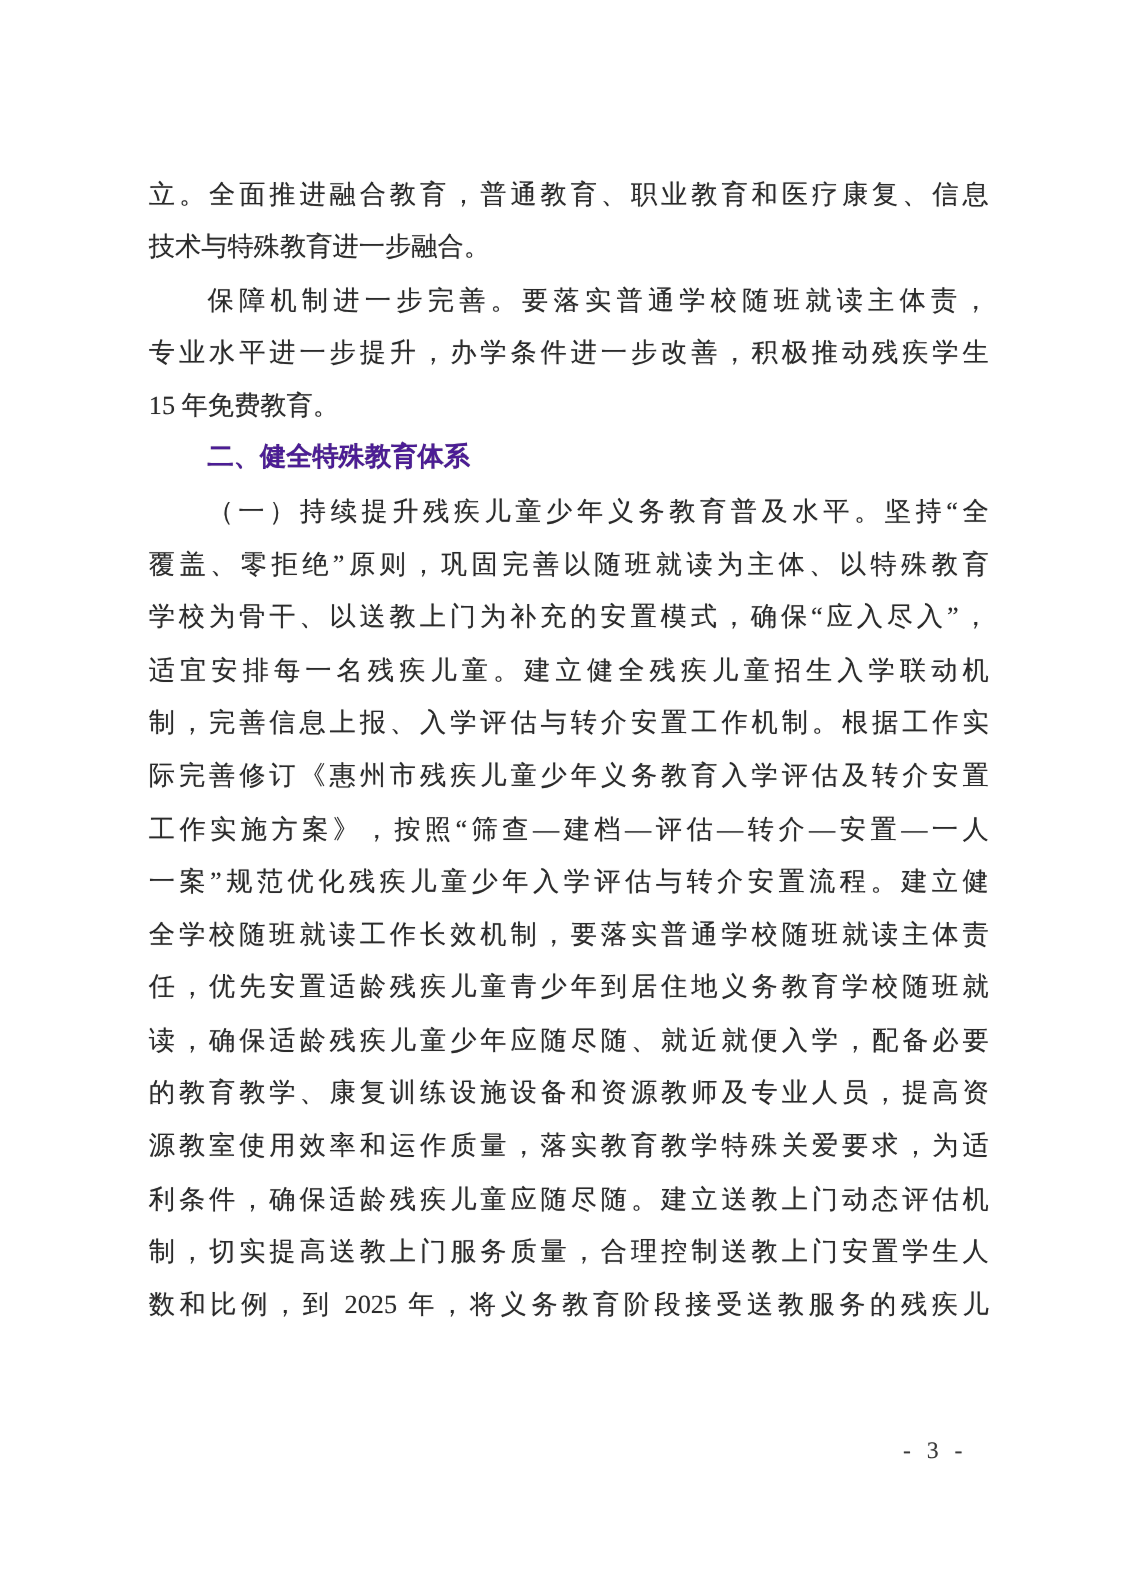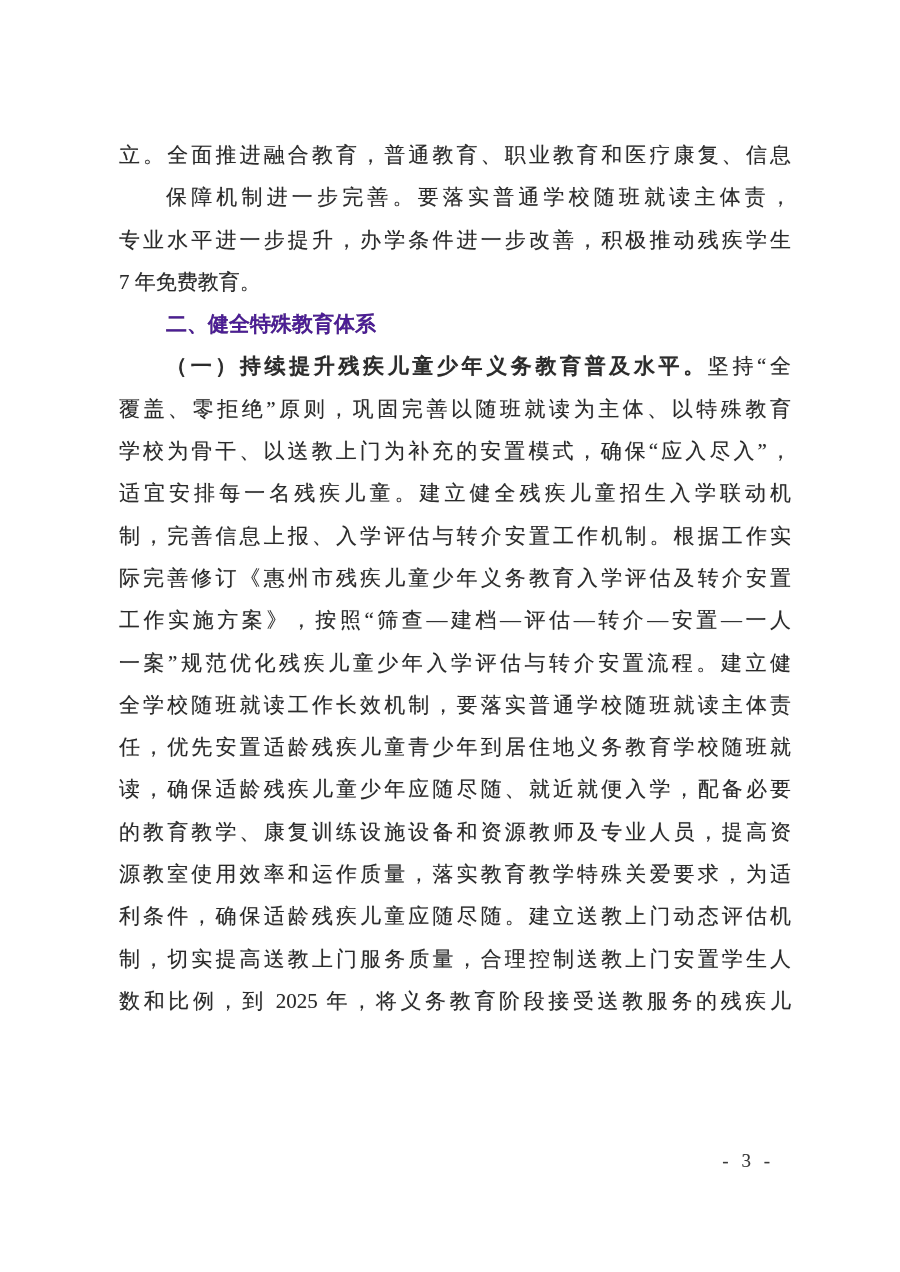--- a/index.html
+++ b/index.html
@@ -37,42 +37,43 @@
   .line.ind {
     padding-left: 47px;
   }
   .line.heading {
     font-family: "Liberation Sans", "DejaVu Sans", sans-serif;
     font-weight: 700;
     color: #4c1d95;
     text-shadow: 0 0 0.6px rgba(28,28,28,0.5);
   }
   .sub {
-    font-weight: 700;
+    font-weight: 400;
   }
   .footer {
     position: absolute;
     top: 1150px;
     right: 126px;
     font-size: 19px;
     letter-spacing: 4px;
     color: #3a3a3a;
     text-shadow: 0 0 0.6px rgba(58,58,58,0.4);
     font-family: "Liberation Serif", "DejaVu Serif", serif;
   }
 </style>
 </head>
 <body>
 
 <div class="page">
   <div class="doc-body">
       <div class="line j">立。全面推进融合教育，普通教育、职业教育和医疗康复、信息</div>
+      <div class="line">技术与特殊教育进一步融合。</div>
       <div class="line j ind">保障机制进一步完善。要落实普通学校随班就读主体责，</div>
       <div class="line j">专业水平进一步提升，办学条件进一步改善，积极推动残疾学生</div>
-      <div class="line">7 年免费教育。</div>
+      <div class="line">15 年免费教育。</div>
       <div class="line ind heading">二、健全特殊教育体系</div>
       <div class="line j ind"><span class="sub">（一）持续提升残疾儿童少年义务教育普及水平。</span><span>坚持“全</span></div>
       <div class="line j">覆盖、零拒绝”原则，巩固完善以随班就读为主体、以特殊教育</div>
       <div class="line j">学校为骨干、以送教上门为补充的安置模式，确保“应入尽入”，</div>
       <div class="line j">适宜安排每一名残疾儿童。建立健全残疾儿童招生入学联动机</div>
       <div class="line j">制，完善信息上报、入学评估与转介安置工作机制。根据工作实</div>
       <div class="line j">际完善修订《惠州市残疾儿童少年义务教育入学评估及转介安置</div>
       <div class="line j">工作实施方案》，按照“筛查—建档—评估—转介—安置—一人</div>
       <div class="line j">一案”规范优化残疾儿童少年入学评估与转介安置流程。建立健</div>
       <div class="line j">全学校随班就读工作长效机制，要落实普通学校随班就读主体责</div>

